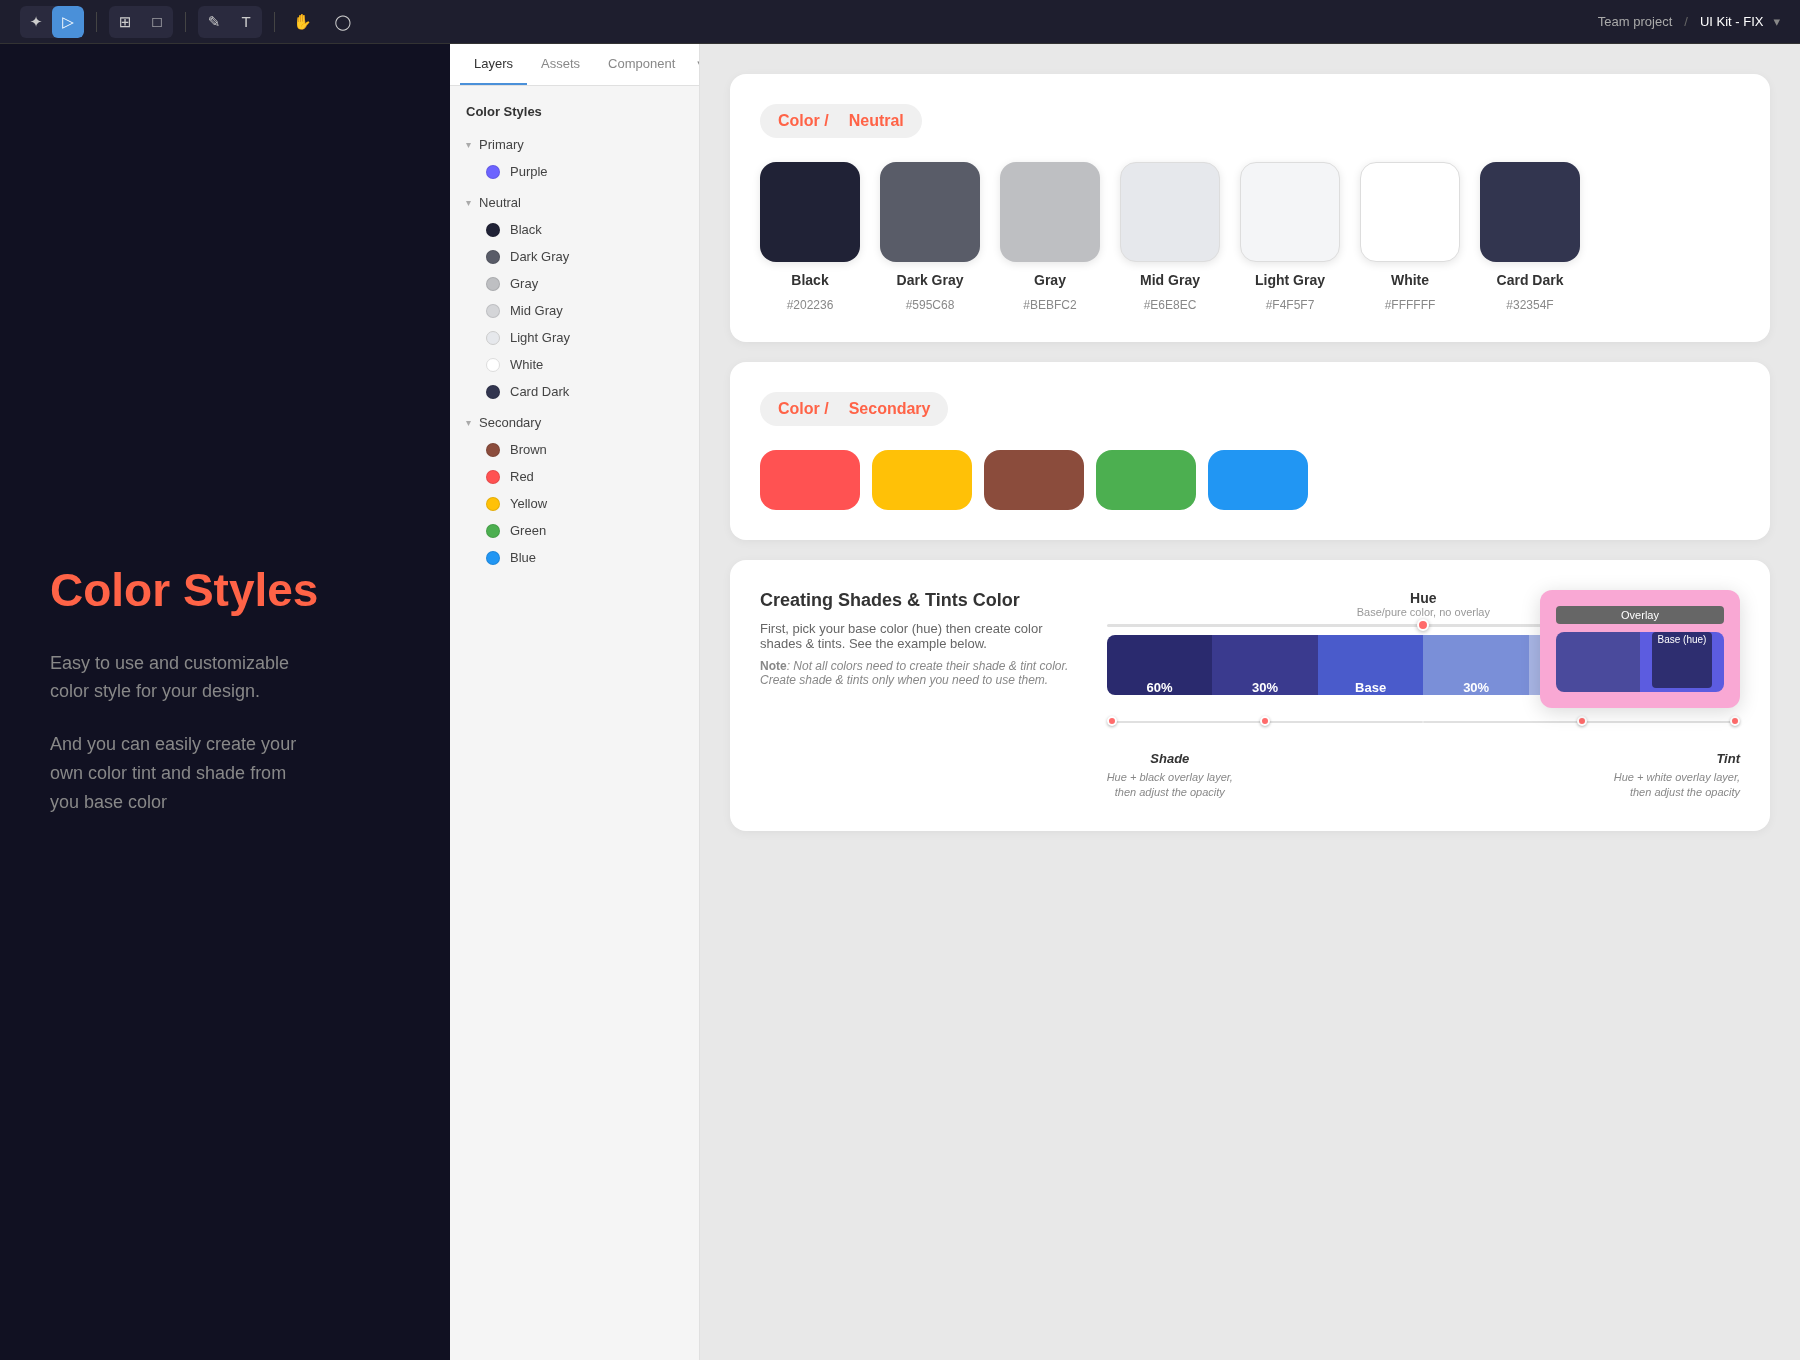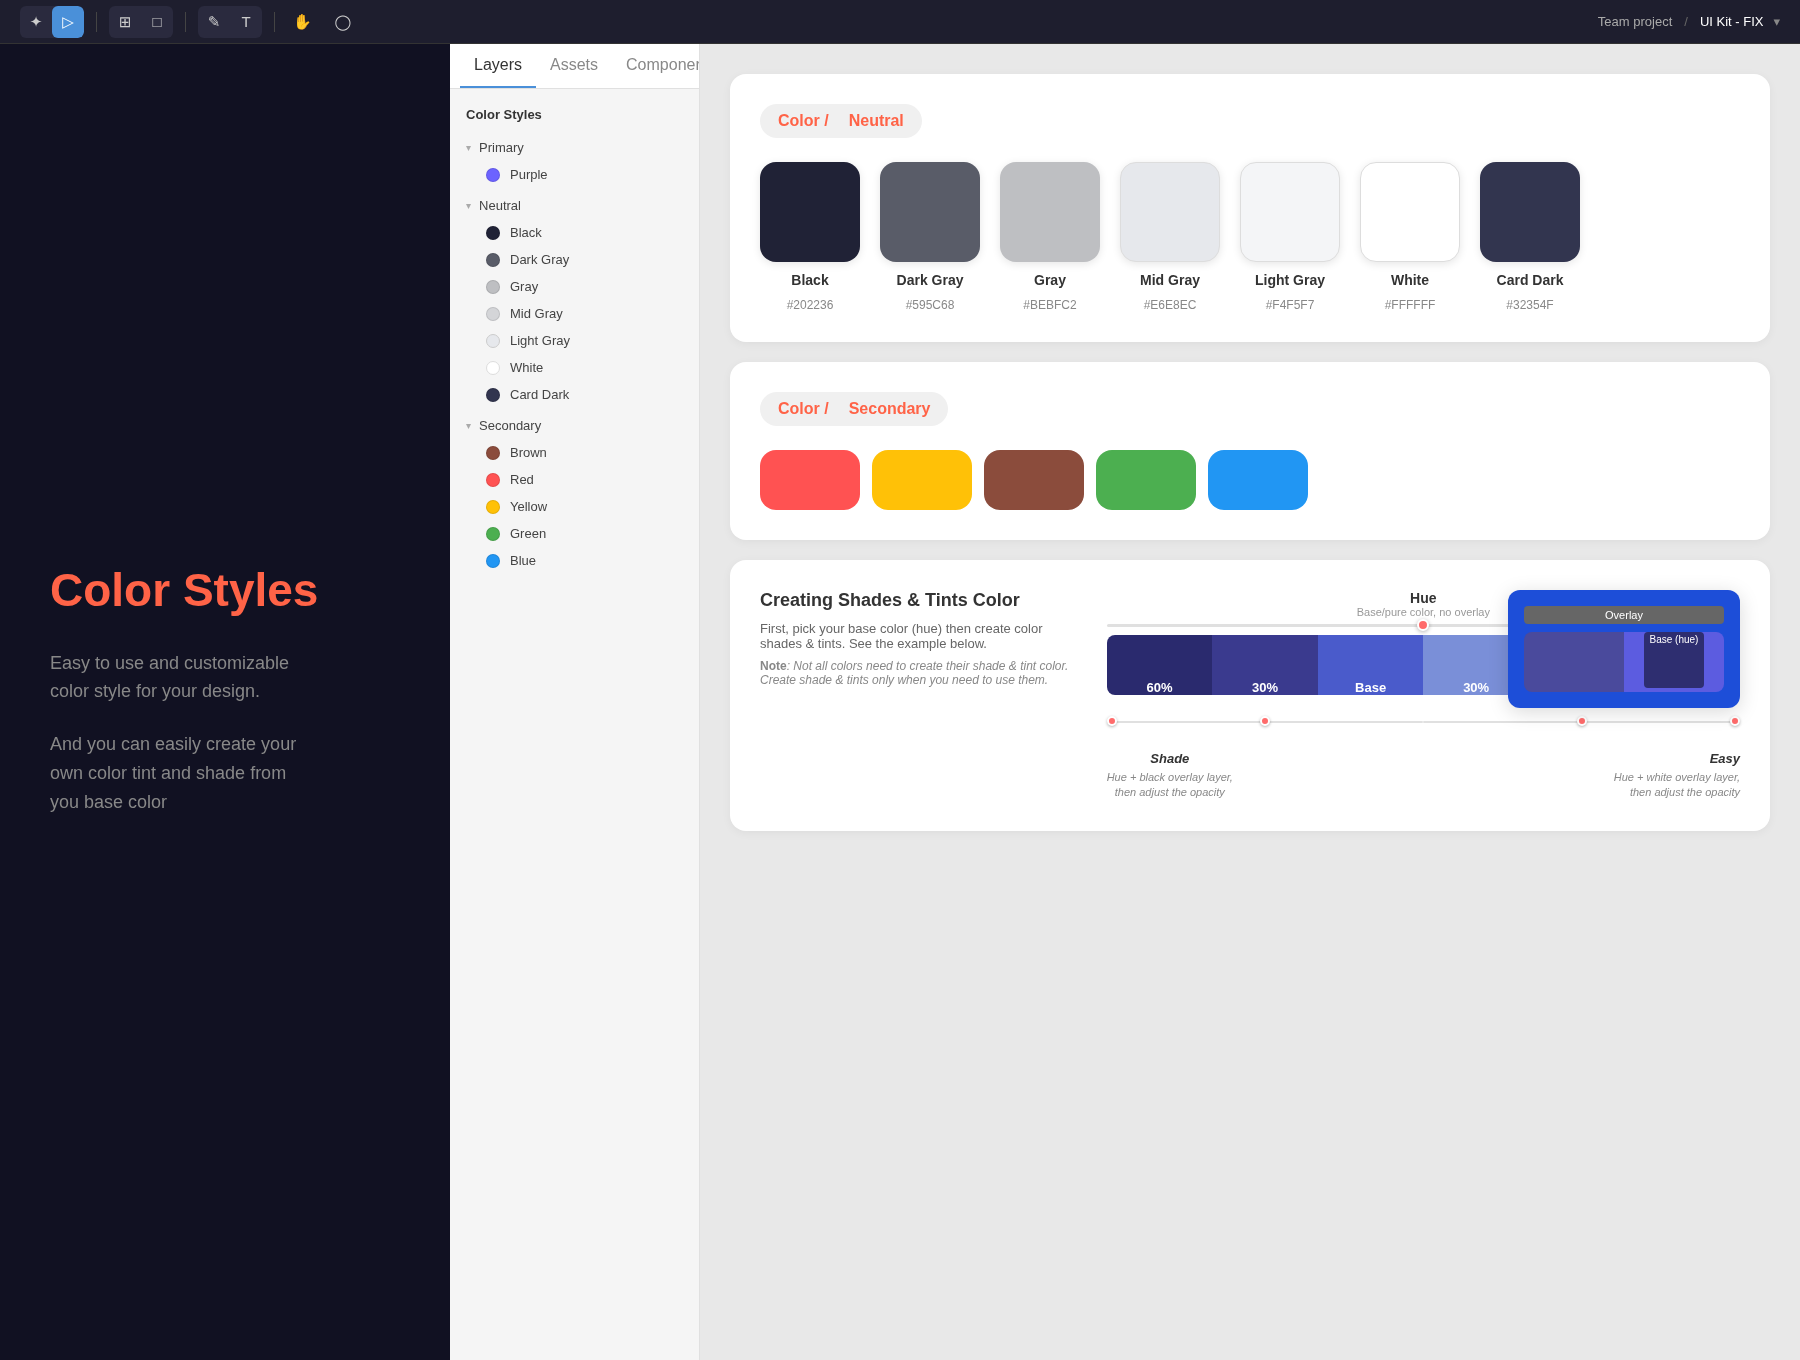--- a/index.html
+++ b/index.html
@@ -54,21 +54,21 @@
       overflow: hidden;
     }
     .sidebar-tabs {
       display: flex;
       border-bottom: 1px solid #e0e0e0;
       background: white;
       padding: 0 10px;
     }
     .sidebar-tab {
       padding: 12px 14px;
-      font-size: 16px;
+      font-size: 13px;
       cursor: pointer;
       color: #888;
       border-bottom: 2px solid transparent;
       font-weight: 500;
     }
     .sidebar-tab.active { color: #333; border-bottom-color: #4a90d9; }
     .sidebar-tab-arrow { padding: 12px 8px; color: #888; font-size: 13px; cursor: pointer; }
     .sidebar-content { flex: 1; overflow-y: auto; padding: 10px 0; }
     .color-styles-title { font-size: 13px; font-weight: 600; color: #333; padding: 8px 16px 12px; }
     .style-group { margin-bottom: 4px; }
@@ -144,25 +144,25 @@
     .shade-labels { display: flex; justify-content: space-between; margin-top: 20px; }
     .shade-label-item { text-align: center; font-size: 13px; font-style: italic; }
     .shade-label-item .label-title { font-weight: 700; color: #333; }
     .shade-label-item .label-sub { font-size: 11px; color: #888; margin-top: 4px; line-height: 1.4; }
 
     
     .overlay-example {
       position: absolute;
       top: 30px;
       right: 30px;
-      background: #1d4ed8;
+      background: #f9a8d4;
       border-radius: 12px;
       padding: 16px;
       box-shadow: 0 4px 20px rgba(0,0,0,0.15);
-      width: 232px;
+      width: 200px;
     }
     .overlay-badge { background: #666; color: white; font-size: 11px; padding: 3px 8px; border-radius: 4px; text-align: center; margin-bottom: 8px; }
     .overlay-colors { display: flex; gap: 0; border-radius: 8px; overflow: hidden; height: 60px; }
     .overlay-color-dark { background: #4a4a9c; flex: 1; }
     .overlay-color-main { background: #5c5ce0; flex: 1; display: flex; justify-content: center; }
     .overlay-base-label { background: rgba(0,0,0,0.5); color: white; font-size: 10px; padding: 2px 6px; border-radius: 4px; margin-bottom: 4px; }
 
     
     .secondary-row { display: flex; gap: 12px; }
     .secondary-swatch { width: 100px; height: 60px; border-radius: 16px; }
@@ -406,21 +406,21 @@
               <div style="position:absolute;left:75%;top:5px;width:10px;height:10px;border-radius:50%;background:#ff6b6b;border:2px solid white;box-shadow:0 1px 3px rgba(0,0,0,0.3);transform:translateX(-50%);"></div>
               <div style="position:absolute;right:0;top:5px;width:10px;height:10px;border-radius:50%;background:#ff6b6b;border:2px solid white;box-shadow:0 1px 3px rgba(0,0,0,0.3);"></div>
             </div>
             <div class="shade-labels">
               <div class="shade-label-item">
                 <div class="label-title">Shade</div>
                 <div class="label-sub" style="white-space:pre-line;">Hue + black overlay layer,
 then adjust the opacity</div>
               </div>
               <div class="shade-label-item" style="text-align:right;">
-                <div class="label-title">Easy</div>
+                <div class="label-title">Tint</div>
                 <div class="label-sub" style="white-space:pre-line;">Hue + white overlay layer,
 then adjust the opacity</div>
               </div>
             </div>
           </div>
         </div>
 
         <div class="overlay-example">
           <div class="overlay-badge">Overlay</div>
           <div class="overlay-colors">

